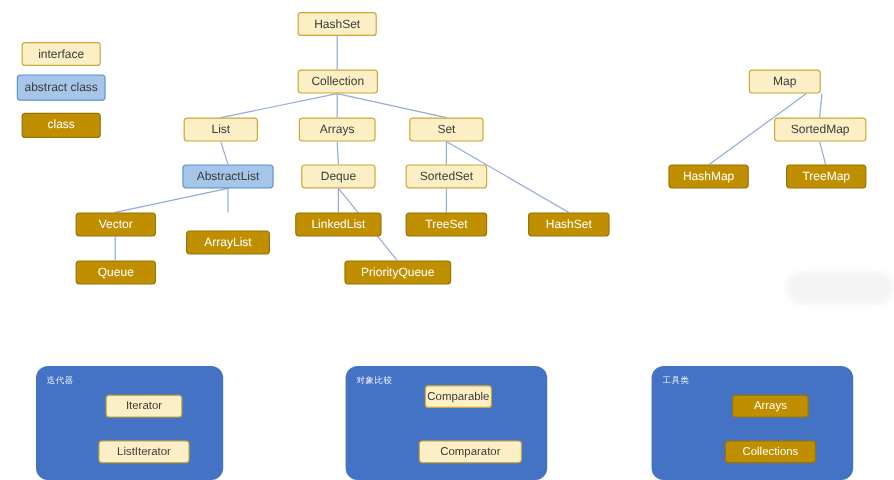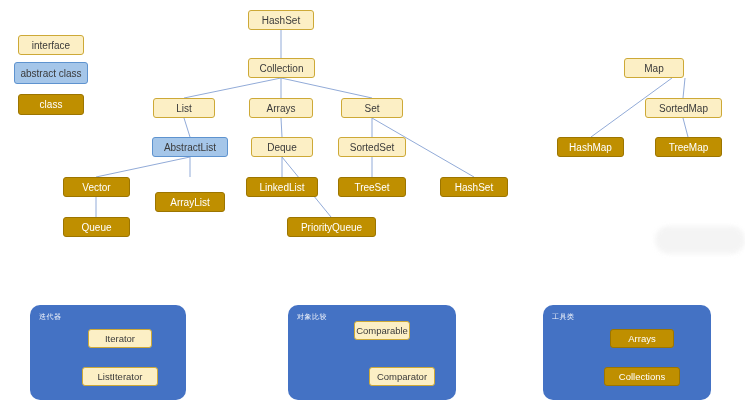--- a/index.html
+++ b/index.html
@@ -103,21 +103,21 @@
 
   <div class="group" style="left:30px;top:305px;width:156px">
     <div class="group-title">迭代器</div>
     <div class="node interface" style="left:58px;top:24px;width:64px">Iterator</div>
     <div class="node interface" style="left:52px;top:62px;width:76px">ListIterator</div>
   </div>
 
   <div class="group" style="left:288px;top:305px;width:168px">
     <div class="group-title">对象比较</div>
     <div class="node interface" style="left:66px;top:16px;width:56px">Comparable</div>
-    <div class="node interface" style="left:81px;top:62px;width:66px">Comparator</div>
+    <div class="node interface" style="left:61px;top:62px;width:86px">Comparator</div>
   </div>
 
   <div class="group" style="left:543px;top:305px;width:168px">
     <div class="group-title">工具类</div>
     <div class="node clazz" style="left:67px;top:24px;width:64px">Arrays</div>
     <div class="node clazz" style="left:61px;top:62px;width:76px">Collections</div>
   </div>
 
 </div>
 

